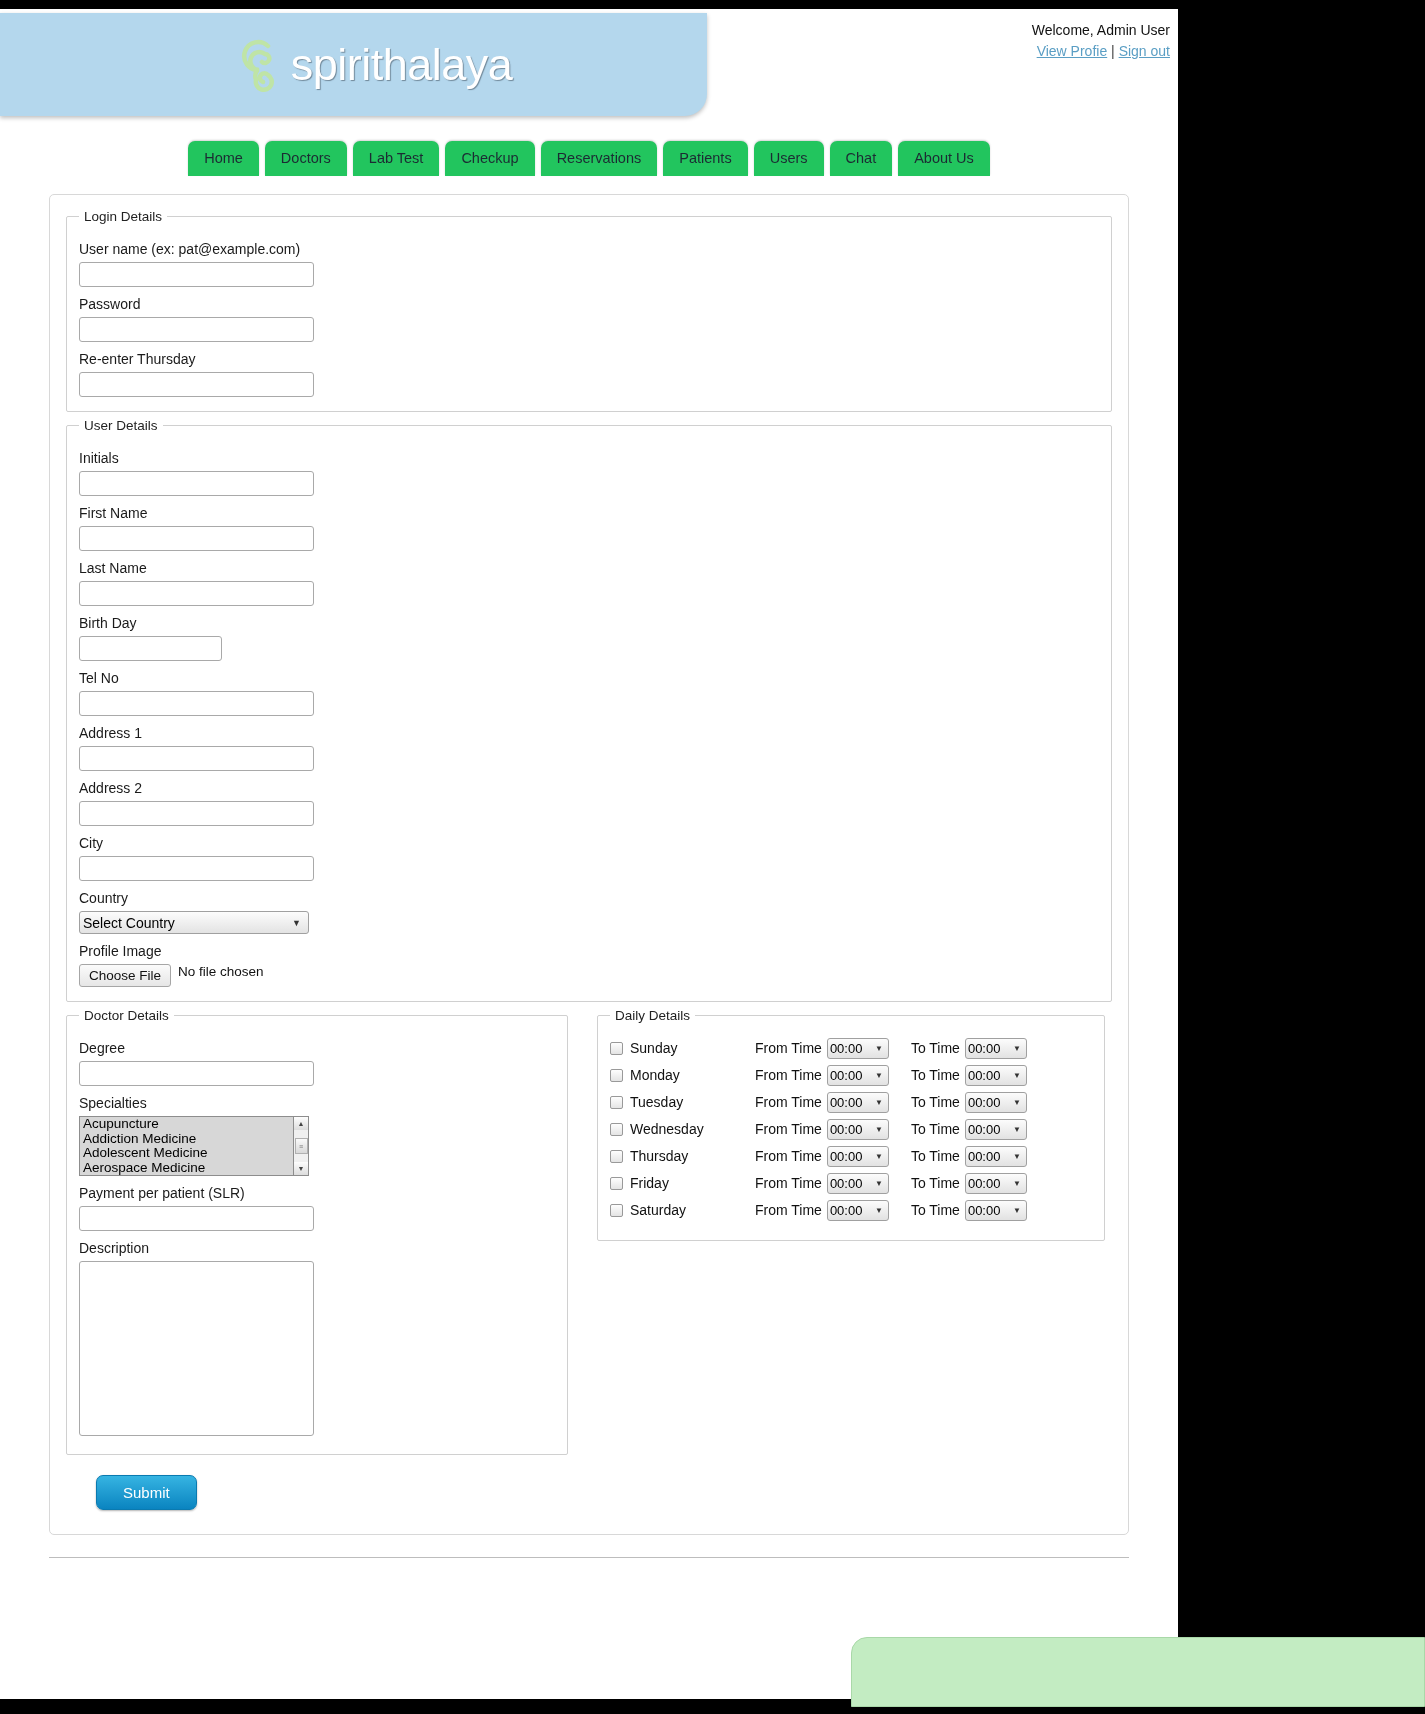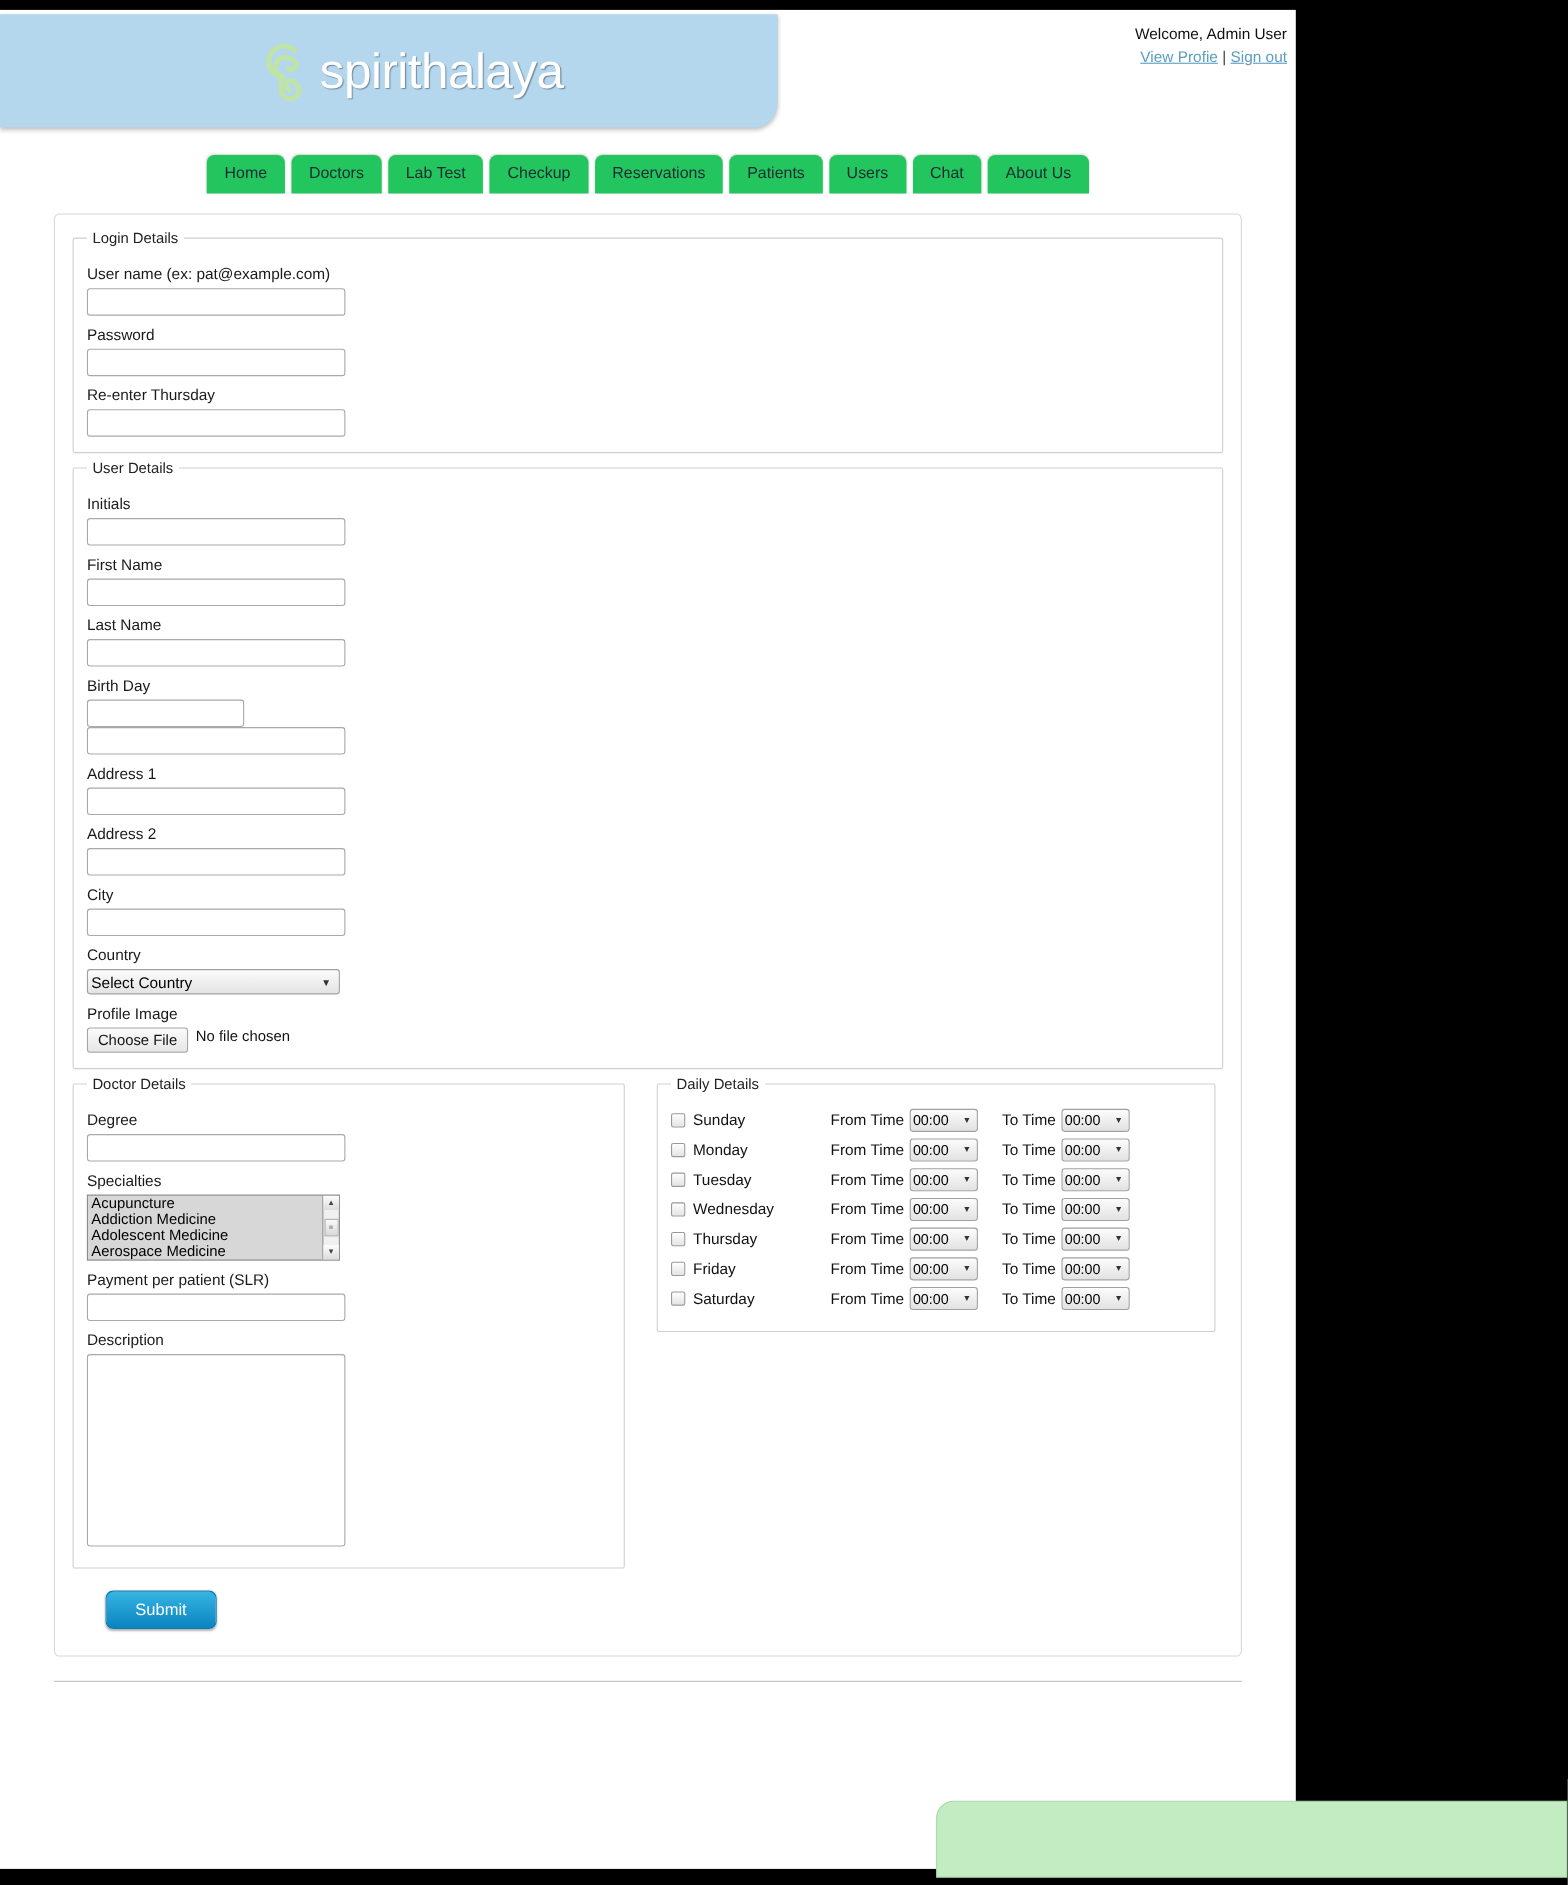--- a/index.html
+++ b/index.html
@@ -352,20 +352,21 @@
 
       <div class="field-label">First Name</div>
       <input class="txt" type="text" value="" style="">
 
       <div class="field-label">Last Name</div>
       <input class="txt" type="text" value="" style="">
 
       <div class="field-label">Birth Day</div>
       <input class="txt narrow" type="text" value="" style="">
 
+      <div class="field-label">Tel No</div>
       <input class="txt" type="text" value="" style="">
 
       <div class="field-label">Address 1</div>
       <input class="txt" type="text" value="" style="">
 
       <div class="field-label">Address 2</div>
       <input class="txt" type="text" value="" style="">
 
       <div class="field-label">City</div>
       <input class="txt" type="text" value="" style="">

